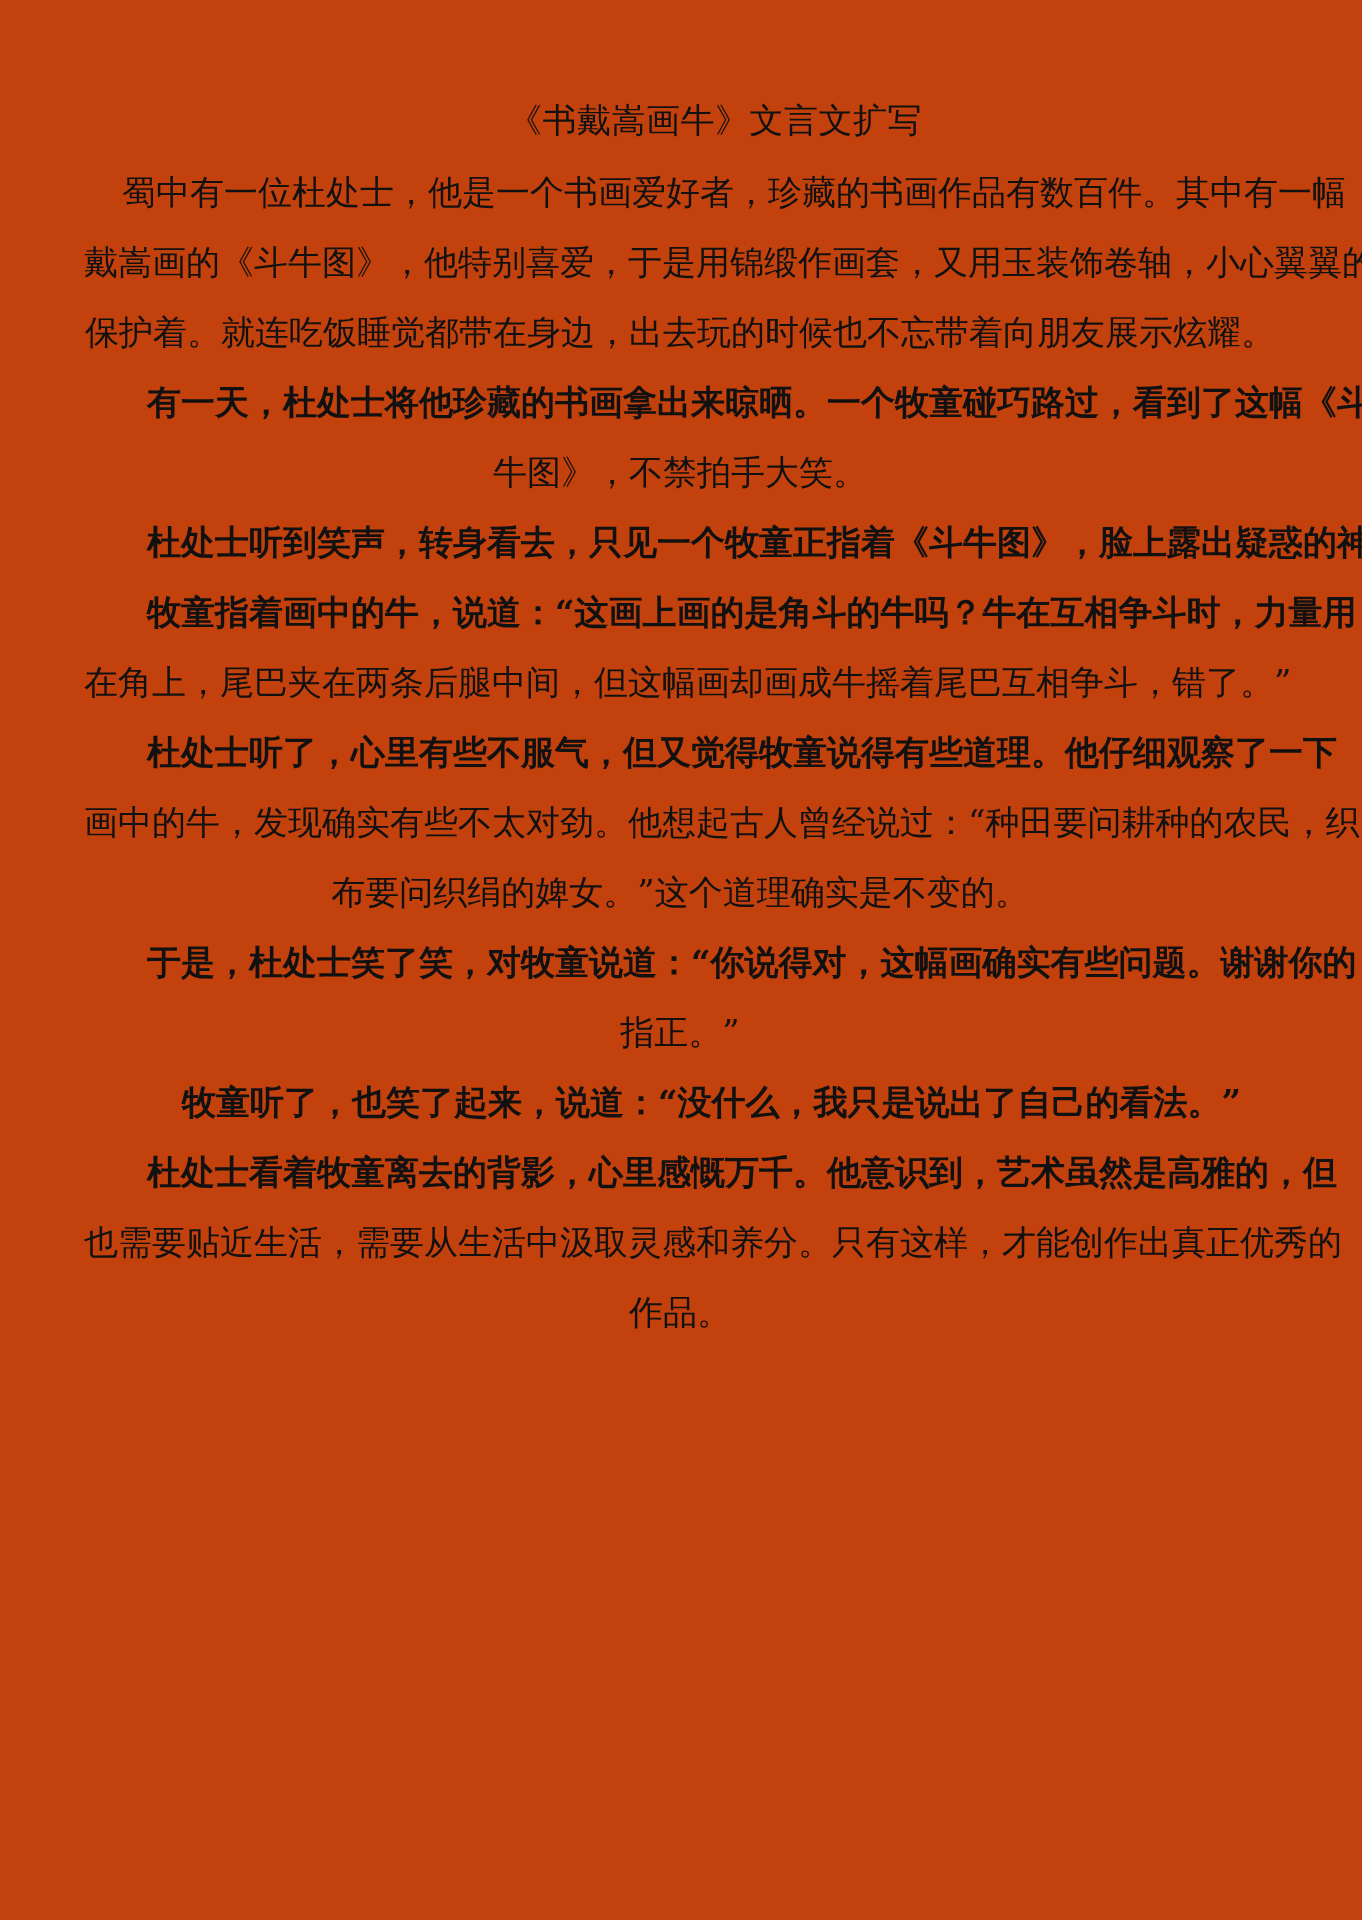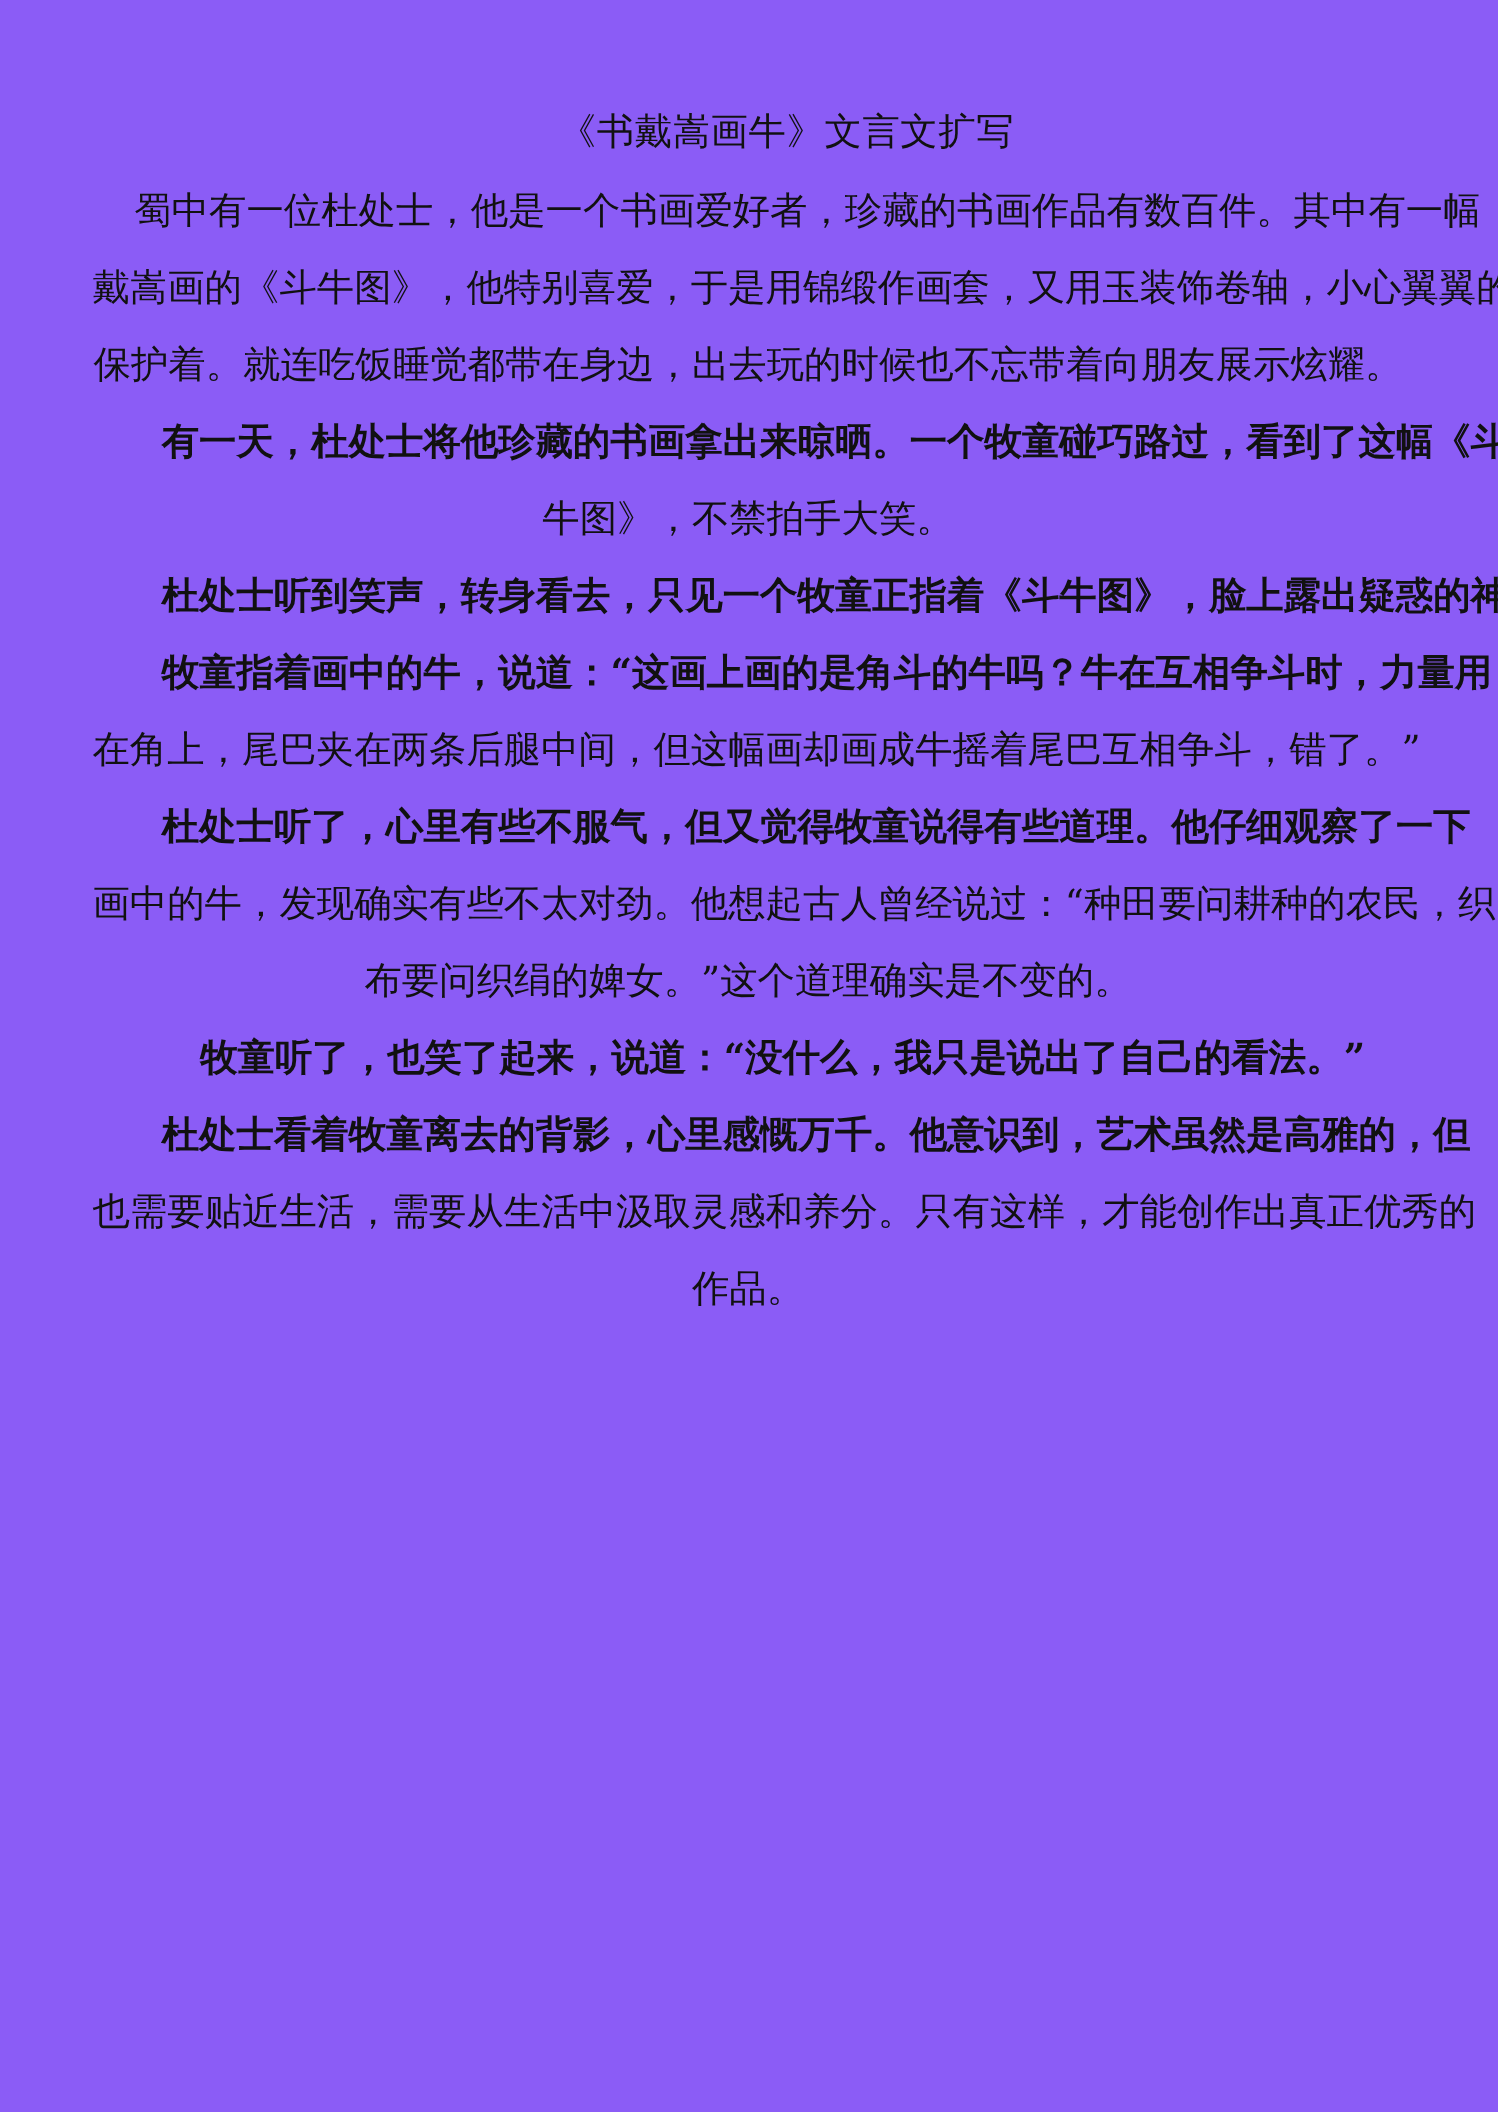--- a/index.html
+++ b/index.html
@@ -14,21 +14,21 @@
       overflow: hidden;
       font-family: "DejaVu Serif", "Liberation Serif", serif;
       color: #111111;
     }
     .page {
       position: absolute;
       left: 0;
       top: 0;
       width: 1362px;
       height: 1920px;
-      background: #8b5cf6;
+      background: #c2410c;
     }
     .title {
       position: absolute;
       left: 495px;
       top: 96px;
       width: 440px;
       height: 48px;
       line-height: 48px;
       font-size: 34px;
       text-align: center;
@@ -86,20 +86,24 @@
       <span class="line full indent2">牧童指着画中的牛，说道：“这画上画的是角斗的牛吗？牛在互相争斗时，力量用</span>
       <span class="line last">在角上，尾巴夹在两条后腿中间，但这幅画却画成牛摇着尾巴互相争斗，错了。”</span>
     </div>
 
     <div class="paragraph">
       <span class="line full indent2">杜处士听了，心里有些不服气，但又觉得牧童说得有些道理。他仔细观察了一下</span>
       <span class="line full">画中的牛，发现确实有些不太对劲。他想起古人曾经说过：“种田要问耕种的农民，织</span>
       <span class="line last">布要问织绢的婢女。”这个道理确实是不变的。</span>
     </div>
 
+    <div class="paragraph">
+      <span class="line full indent2">于是，杜处士笑了笑，对牧童说道：“你说得对，这幅画确实有些问题。谢谢你的</span>
+      <span class="line last">指正。”</span>
+    </div>
 
     <div class="paragraph">
       <span class="line last indent2">牧童听了，也笑了起来，说道：“没什么，我只是说出了自己的看法。”</span>
     </div>
 
     <div class="paragraph">
       <span class="line full indent2">杜处士看着牧童离去的背影，心里感慨万千。他意识到，艺术虽然是高雅的，但</span>
       <span class="line full">也需要贴近生活，需要从生活中汲取灵感和养分。只有这样，才能创作出真正优秀的</span>
       <span class="line last">作品。</span>
     </div>

